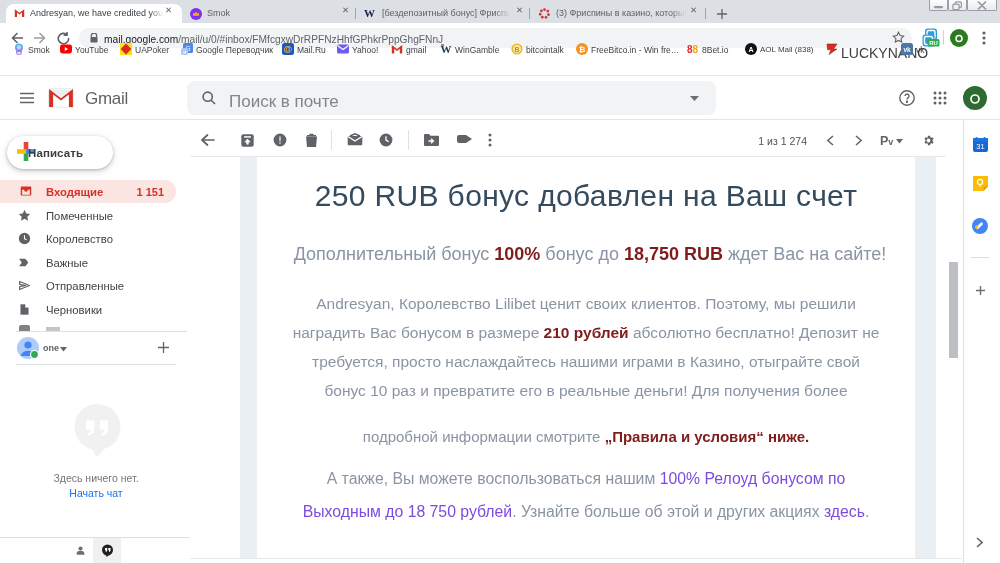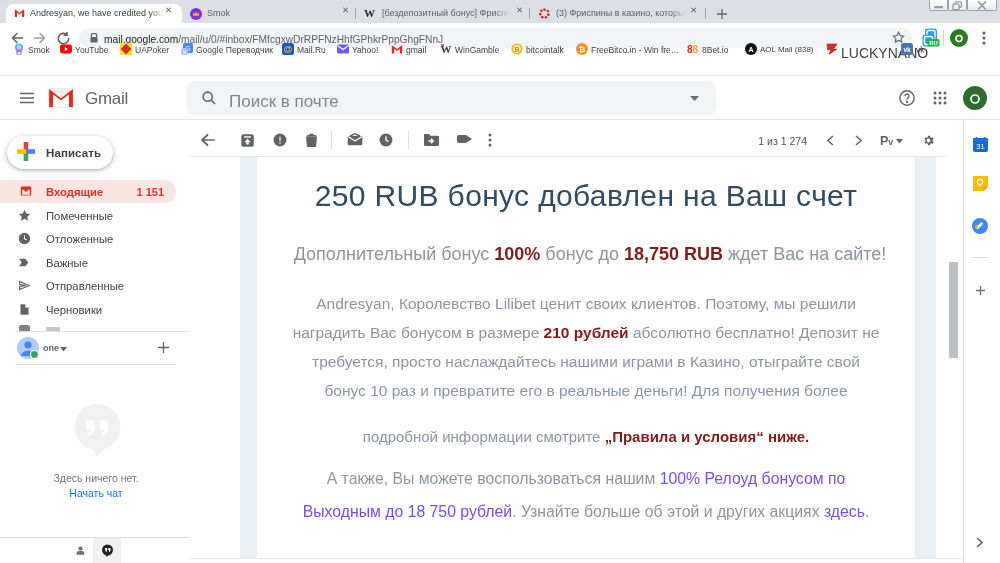--- a/index.html
+++ b/index.html
@@ -294,42 +294,42 @@
 
 <div id="leftnav">
 
  <div class="abs" style="left:7px; top:136px; width:106px; height:33px; background:#fff; border-radius:17px; box-shadow:0 1px 3px rgba(60,64,67,.3), 0 2px 6px 1px rgba(60,64,67,.15);"></div>
  <svg class="abs" style="left:17px; top:142px;" width="18" height="19" viewBox="0 0 18 19">
    <rect x="6.7" y="0" width="4.6" height="9.5" fill="#ea4335"></rect>
    <rect x="6.7" y="9.5" width="4.6" height="9.5" fill="#34a853"></rect>
    <rect x="0" y="7.2" width="9" height="4.6" fill="#fbbc04"></rect>
    <rect x="9" y="7.2" width="9" height="4.6" fill="#4285f4"></rect>
  </svg>
- <div class="abs" style="left:46px; top:147px; font-size:11.5px; color:#3c4043; font-weight:bold; letter-spacing:.1px;">Написать</div>
+ <div class="abs" style="left:28px; top:147px; font-size:11.5px; color:#3c4043; font-weight:bold; letter-spacing:.1px;">Написать</div>
 
  <div class="abs" style="left:0; top:180px; width:176px; height:23px; background:#fbe5e2; border-radius:0 11.5px 11.5px 0;"></div>
  <div class="navrow" style="top:181px; color:#d93025; font-weight:bold;">
    <svg class="ic" style="left:19.5px;" width="12" height="12" viewBox="0 0 24 24">
         <path d="M3 3 h18 a1.5 1.5 0 0 1 1.5 1.5 v15 a1.5 1.5 0 0 1 -1.5 1.5 h-18 a1.5 1.5 0 0 1 -1.5-1.5 v-15 A1.5 1.5 0 0 1 3 3 z M4.3 9.5 v10 h15.4 v-10 h-3.9 a3.8 3.8 0 0 1 -7.6 0 z" fill="#d93025" fill-rule="evenodd"></path>
       </svg>
    <div class="lb" style="top:5px;">Входящие</div>
    <div style="position:absolute; right:12px; top:5px; font-size:11px;">1 151</div>
  </div>
  <div class="navrow" style="top:204.5px;">
    <svg class="ic" width="13" height="13" viewBox="0 0 24 24" fill="#5f6368">
         <path d="M12 1.6 l3.2 6.7 7.2 1 -5.2 5 1.3 7.2 -6.5-3.5 -6.5 3.5 1.3-7.2 -5.2-5 7.2-1 z"></path>
       </svg>
    <div class="lb" style="top:5px;">Помеченные</div>
  </div>
  <div class="navrow" style="top:228px;">
    <svg class="ic" width="13" height="13" viewBox="0 0 24 24">
         <circle cx="12" cy="12" r="10.5" fill="#5f6368"></circle>
         <path d="M12 6 V12.2 L16 14.5" stroke="#fff" stroke-width="2" fill="none"></path>
       </svg>
-   <div class="lb" style="top:5px;">Отложенные</div>
+   <div class="lb" style="top:5px;">Королевство</div>
  </div>
  <div class="navrow" style="top:251.5px;">
    <svg class="ic" width="13" height="13" viewBox="0 0 24 24" fill="#5f6368">
         <path d="M2 5 h10 c1 0 1.8.4 2.4 1.2 L19 12 l-4.6 5.8 c-.6.8-1.4 1.2-2.4 1.2 h-10 l5-7 z"></path>
       </svg>
    <div class="lb" style="top:5px;">Важные</div>
  </div>
  <div class="navrow" style="top:275px;">
    <svg class="ic" width="13" height="13" viewBox="0 0 24 24" fill="none" stroke="#5f6368" stroke-width="2.2" stroke-linejoin="round">
         <path d="M3 4.5 L21 12 L3 19.5 V14.2 L14 12 L3 9.8 Z"></path>

